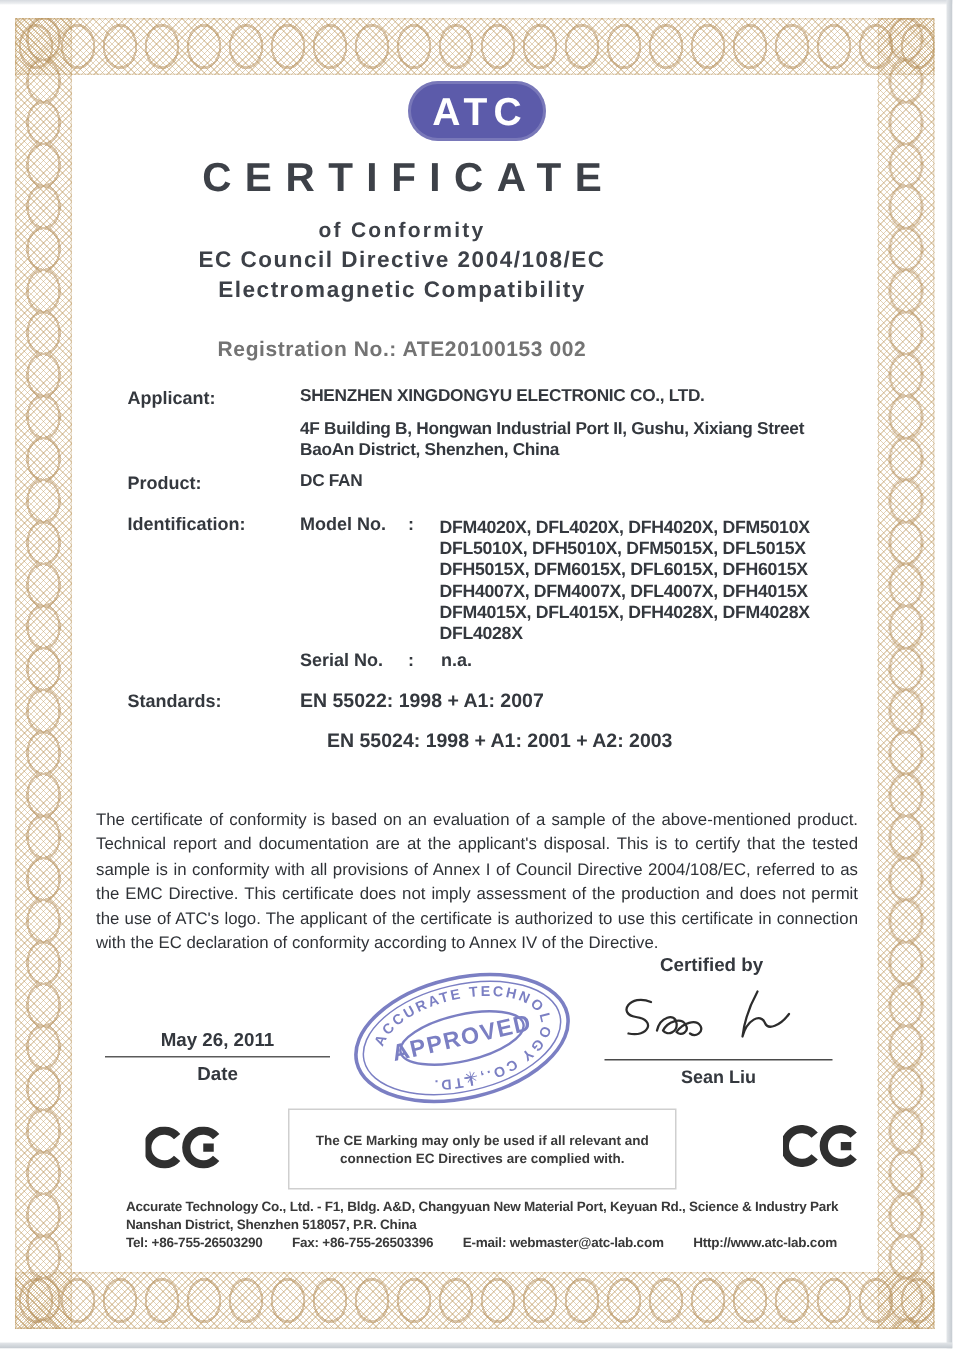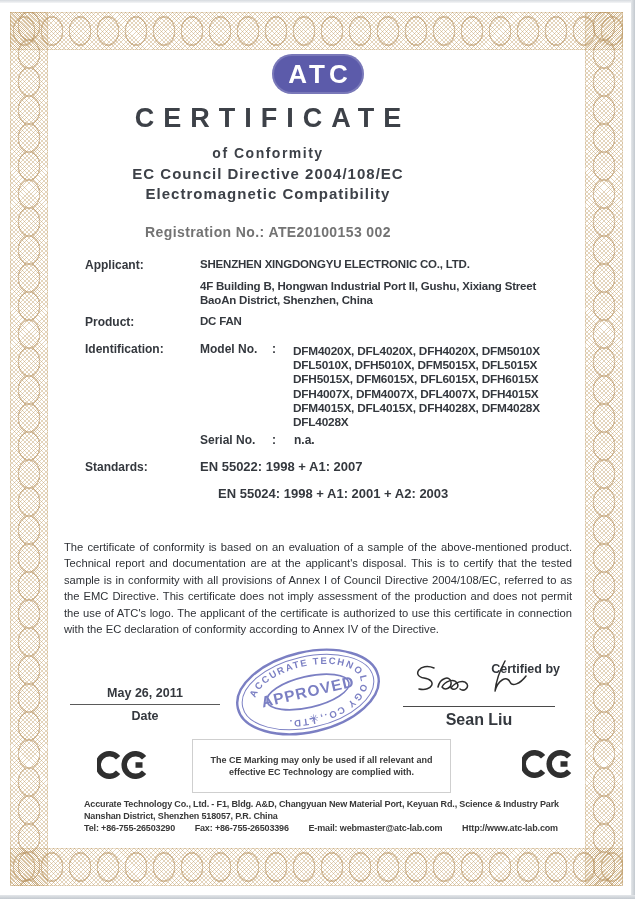--- a/index.html
+++ b/index.html
@@ -53,25 +53,25 @@
   .lbl{font-size:12px;font-weight:bold;}
   .val{font-size:11.5px;font-weight:bold;letter-spacing:-.2px;}
   .mline{font-size:11.8px;font-weight:bold;letter-spacing:-.2px;line-height:14.2px;}
   .std{font-size:13px;font-weight:bold;}
 
   .para{
     left:64px;top:539px;width:508px;white-space:normal;text-align:justify;
     font-size:11.2px;line-height:16.4px;color:#2f3237;font-weight:normal;
   }
 
-  .certby{left:440px;top:636px;width:120px;text-align:right;font-size:12.5px;font-weight:bold;margin-top:26px;}
+  .certby{left:440px;top:636px;width:120px;text-align:left;font-size:12.5px;font-weight:bold;}
   .stamp-wrap{left:227px;top:645px;width:162px;height:94px;transform:rotate(-13deg);opacity:.9;}
   .sig-svg{left:408px;top:656px;width:148px;height:50px;}
   .sig-line{left:403px;top:706px;width:152px;border-top:1.5px solid #4a4a4a;height:0;}
-  .sig-name{left:403px;top:711px;width:152px;text-align:center;font-size:16px;font-weight:bold;}
+  .sig-name{left:403px;top:711px;width:152px;text-align:center;font-size:12px;font-weight:bold;}
   .date-val{left:70px;top:686px;width:150px;text-align:center;font-size:12.5px;font-weight:bold;}
   .date-line{left:70px;top:704px;width:150px;border-top:1.5px solid #5a5a5a;height:0;}
   .date-lbl{left:70px;top:709px;width:150px;text-align:center;font-size:12.5px;font-weight:bold;}
 
   .ce-note{
     left:192px;top:739px;width:257px;height:52px;border:1px solid #cfcfcf;
     text-align:center;font-size:9px;font-weight:bold;line-height:12.5px;
     display:flex;flex-direction:column;justify-content:center;white-space:nowrap;color:#3a3a3a;
   }
   .footer{left:84px;top:799px;width:474px;font-size:9px;font-weight:bold;line-height:11.6px;letter-spacing:-.15px;color:#393939;}
@@ -163,21 +163,21 @@
 <div class="abs" style="left:97px;top:751px;">
   <svg width="50" height="28" viewBox="0 0 50 28">
     <path d="M 21.1 6.8 A 11.25 11.25 0 1 0 21.1 21.2" fill="none" stroke="#2f2f2f" stroke-width="5.5"></path>
     <path d="M 47.1 6.8 A 11.25 11.25 0 1 0 47.1 21.2" fill="none" stroke="#2f2f2f" stroke-width="5.5"></path>
     <path d="M 38.5 14 H 45.5" stroke="#2f2f2f" stroke-width="5.5"></path>
   </svg>
 </div>
 
 <div class="abs ce-note">
   <div>The CE Marking may only be used if all relevant and</div>
-  <div>effective EC Technology are complied with.</div>
+  <div>connection EC Directives are complied with.</div>
 </div>
 
 <div class="abs" style="left:522px;top:750px;">
   <svg width="50" height="28" viewBox="0 0 50 28">
     <path d="M 21.1 6.8 A 11.25 11.25 0 1 0 21.1 21.2" fill="none" stroke="#2f2f2f" stroke-width="5.5"></path>
     <path d="M 47.1 6.8 A 11.25 11.25 0 1 0 47.1 21.2" fill="none" stroke="#2f2f2f" stroke-width="5.5"></path>
     <path d="M 38.5 14 H 45.5" stroke="#2f2f2f" stroke-width="5.5"></path>
   </svg>
 </div>
 

